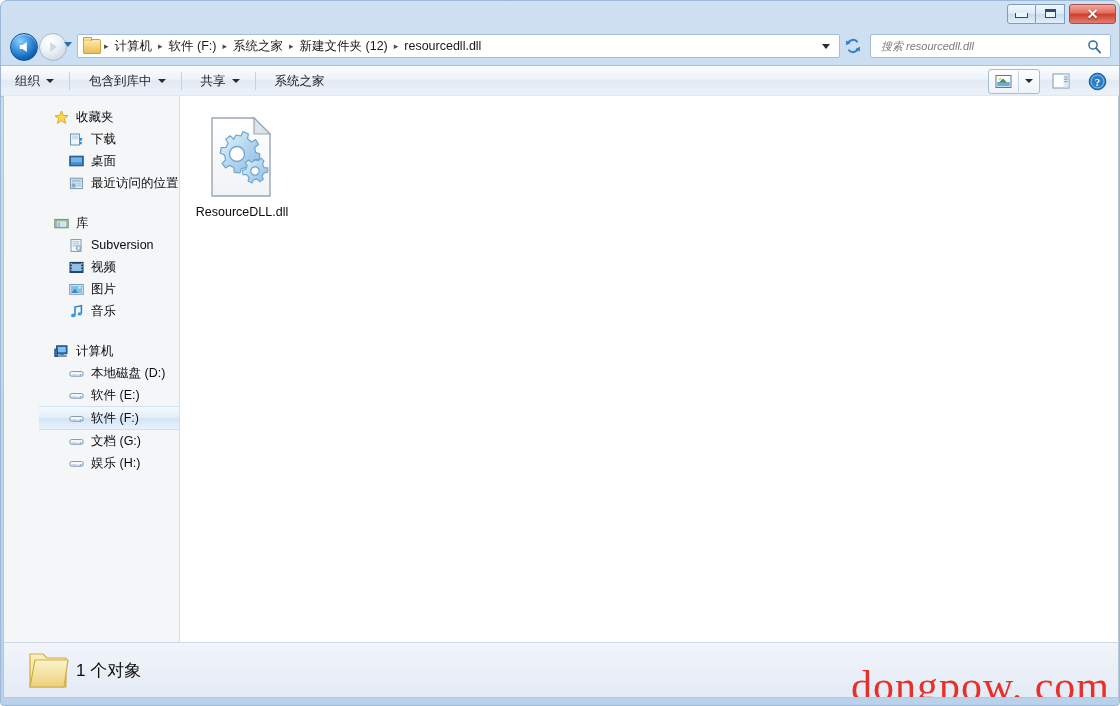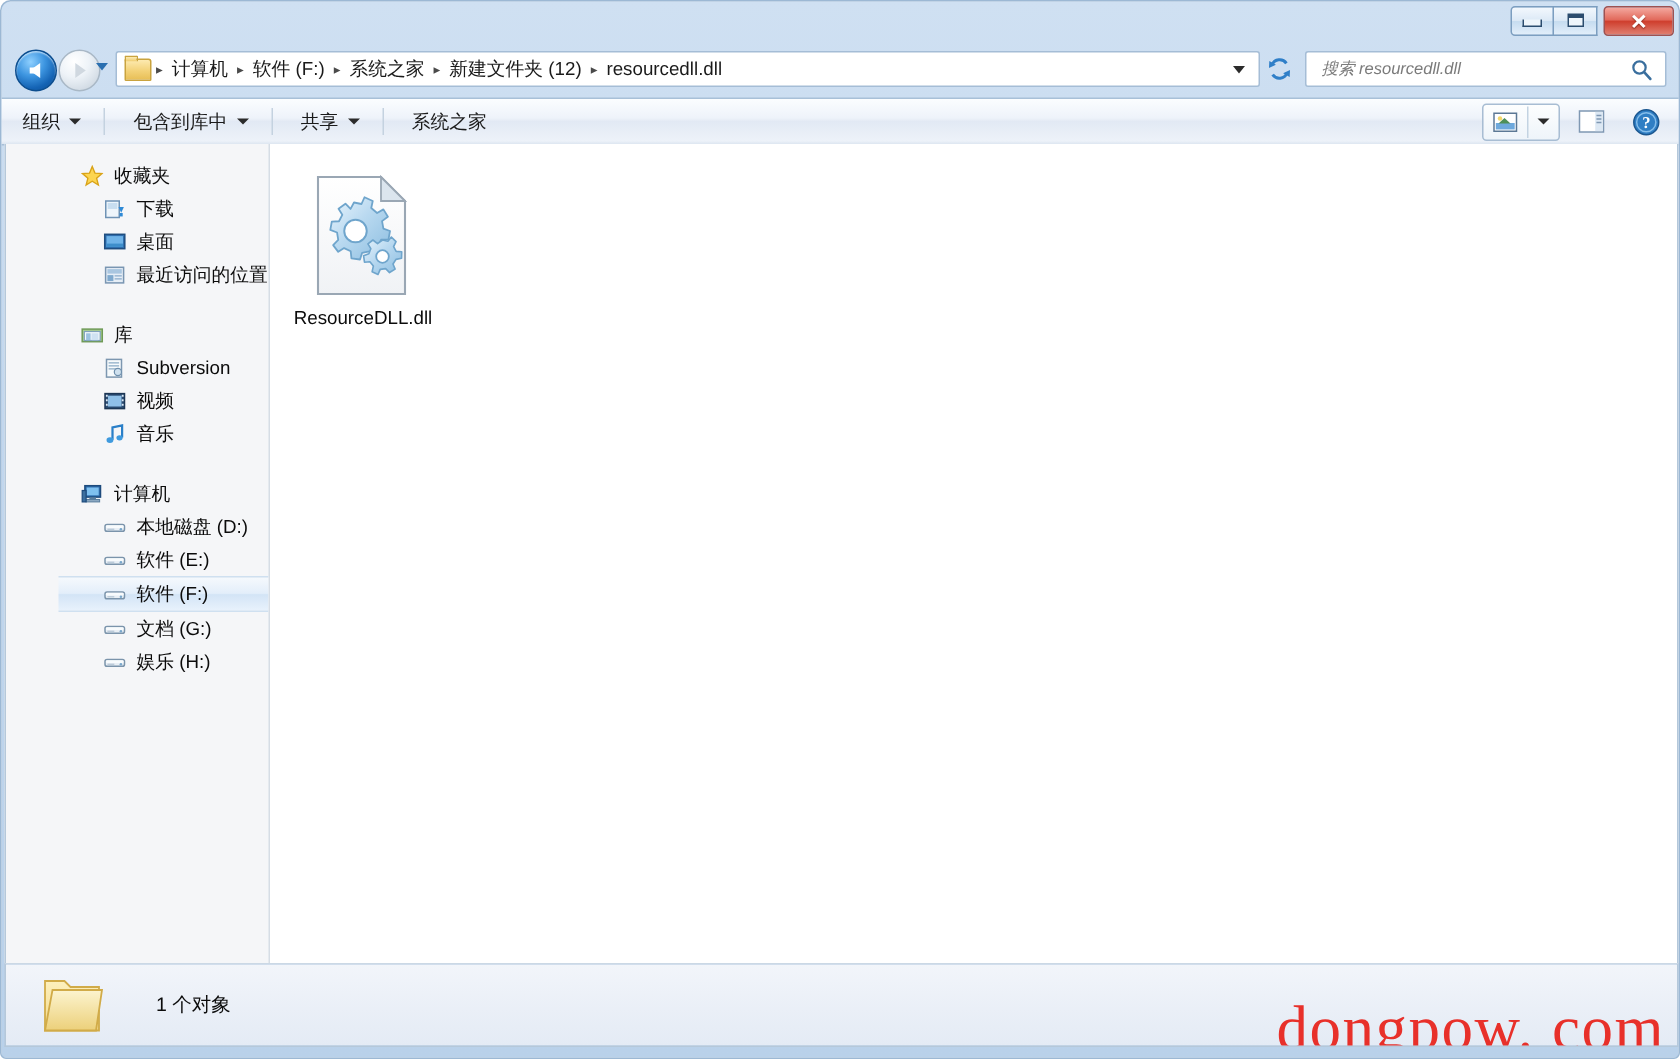--- a/index.html
+++ b/index.html
@@ -341,22 +341,21 @@
     border: 1px solid #b5c8da;
     border-top: 1px solid #cbd8e5;
     display: flex; align-items: center;
     overflow: hidden;
   }
   .status-folder {
     margin-left: 22px;
     flex: none;
   }
   .status-text {
-    margin-left: 28px;
-    font-size: 13px;
+    font-size: 17px;
     color: #0b0b0b;
   }
   .watermark {
     position: absolute;
     right: 8px; top: 50%;
     transform: translateY(-50%);
     font-family: Liberation Serif, serif;
     font-size: 42px;
     color: #e8302a;
     letter-spacing: 1px;
@@ -561,20 +560,31 @@
               <rect x="3" y="3.8" width="9" height="7.2" fill="#8fc0e8"></rect>
               <rect x="1.6" y="3.2" width="1.2" height="1.3" fill="#dbe9f6"></rect>
               <rect x="1.6" y="6.2" width="1.2" height="1.3" fill="#dbe9f6"></rect>
               <rect x="1.6" y="9.2" width="1.2" height="1.3" fill="#dbe9f6"></rect>
               <rect x="12.2" y="3.2" width="1.2" height="1.3" fill="#dbe9f6"></rect>
               <rect x="12.2" y="6.2" width="1.2" height="1.3" fill="#dbe9f6"></rect>
               <rect x="12.2" y="9.2" width="1.2" height="1.3" fill="#dbe9f6"></rect>
             </svg>
           </span>
           <span class="nav-label">视频</span>
+        </div>
+        <div class="nav-row child">
+          <span class="nav-ico">
+            <svg width="15" height="15" viewBox="0 0 15 15">
+              <rect x="0.8" y="2.6" width="13.4" height="9.6" fill="#f4f8fb" stroke="#6e90b0" stroke-width="1"></rect>
+              <rect x="2" y="3.8" width="11" height="7.2" fill="#7fc2ea"></rect>
+              <polygon points="2.4,11 6,6.4 9,11" fill="#3e8ab8"></polygon>
+              <circle cx="10.6" cy="5.6" r="1.2" fill="#fdf0a8"></circle>
+            </svg>
+          </span>
+          <span class="nav-label">图片</span>
         </div>
         <div class="nav-row child">
           <span class="nav-ico">
             <svg width="15" height="15" viewBox="0 0 15 15">
               <path d="M6 11.2 V3 L12.4 1.6 V9.6" fill="none" stroke="#2a7fc8" stroke-width="1.5"></path>
               <ellipse cx="4.3" cy="11.4" rx="2.3" ry="1.9" fill="#3f9ade"></ellipse>
               <ellipse cx="10.7" cy="9.9" rx="2.1" ry="1.7" fill="#3f9ade"></ellipse>
             </svg>
           </span>
           <span class="nav-label">音乐</span>

